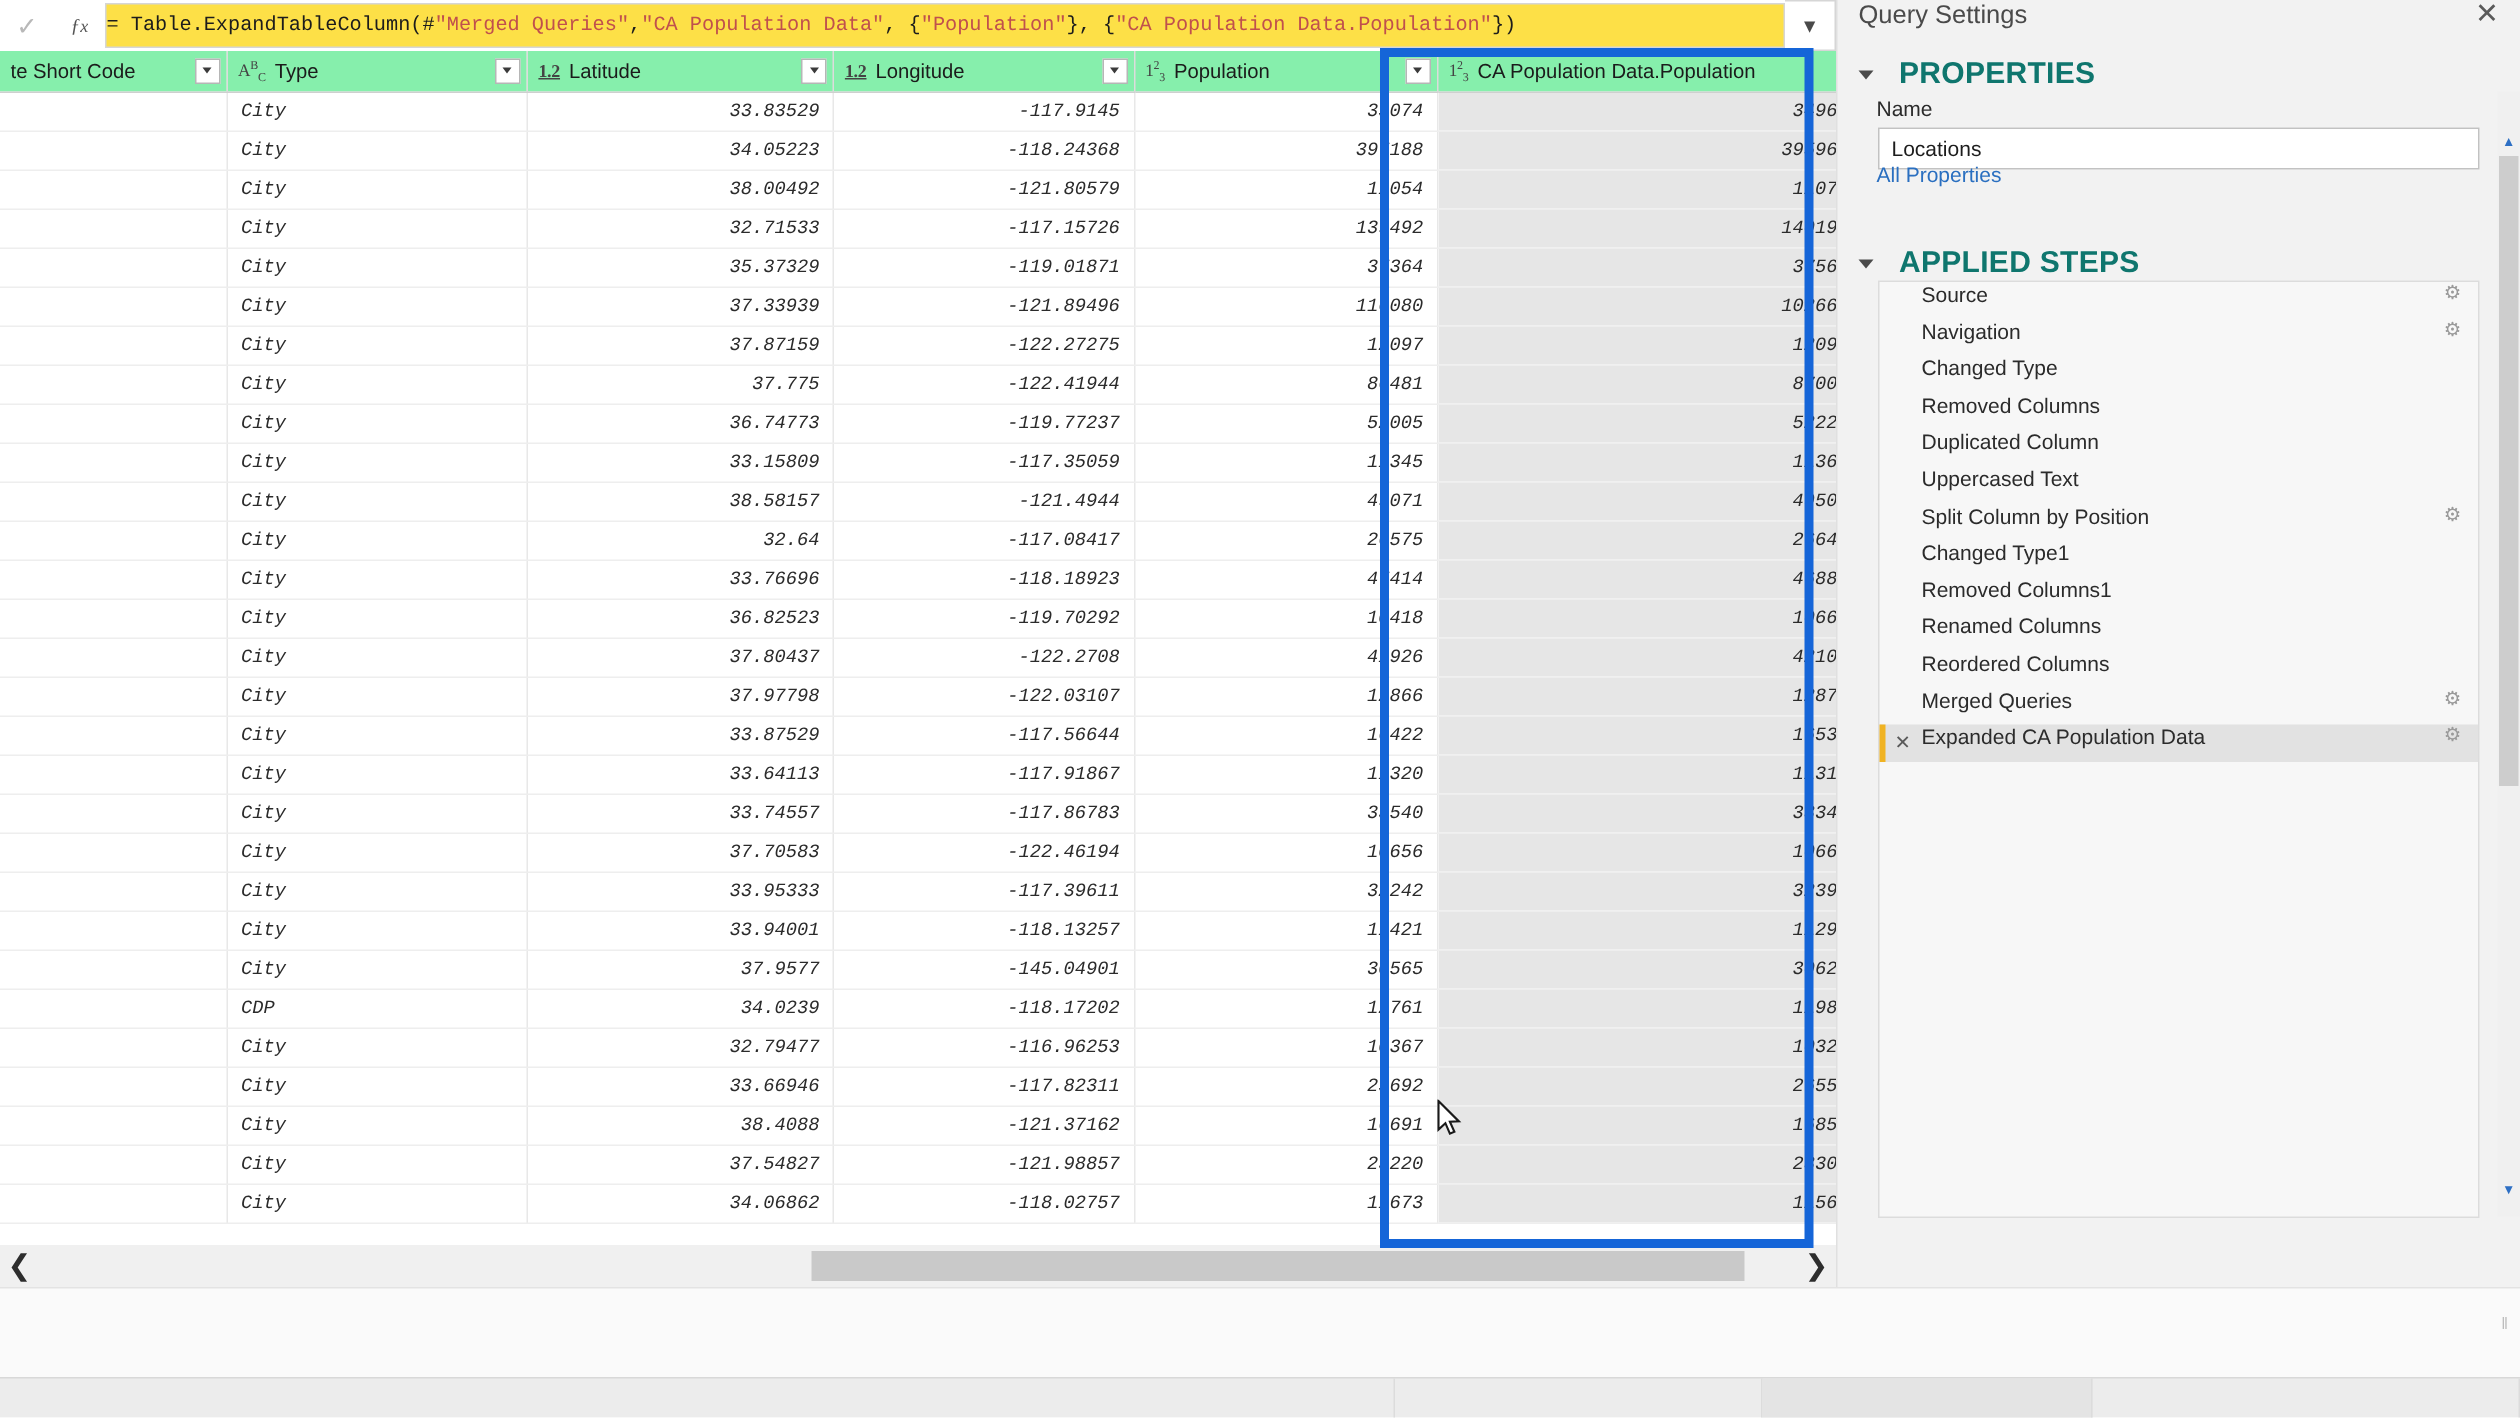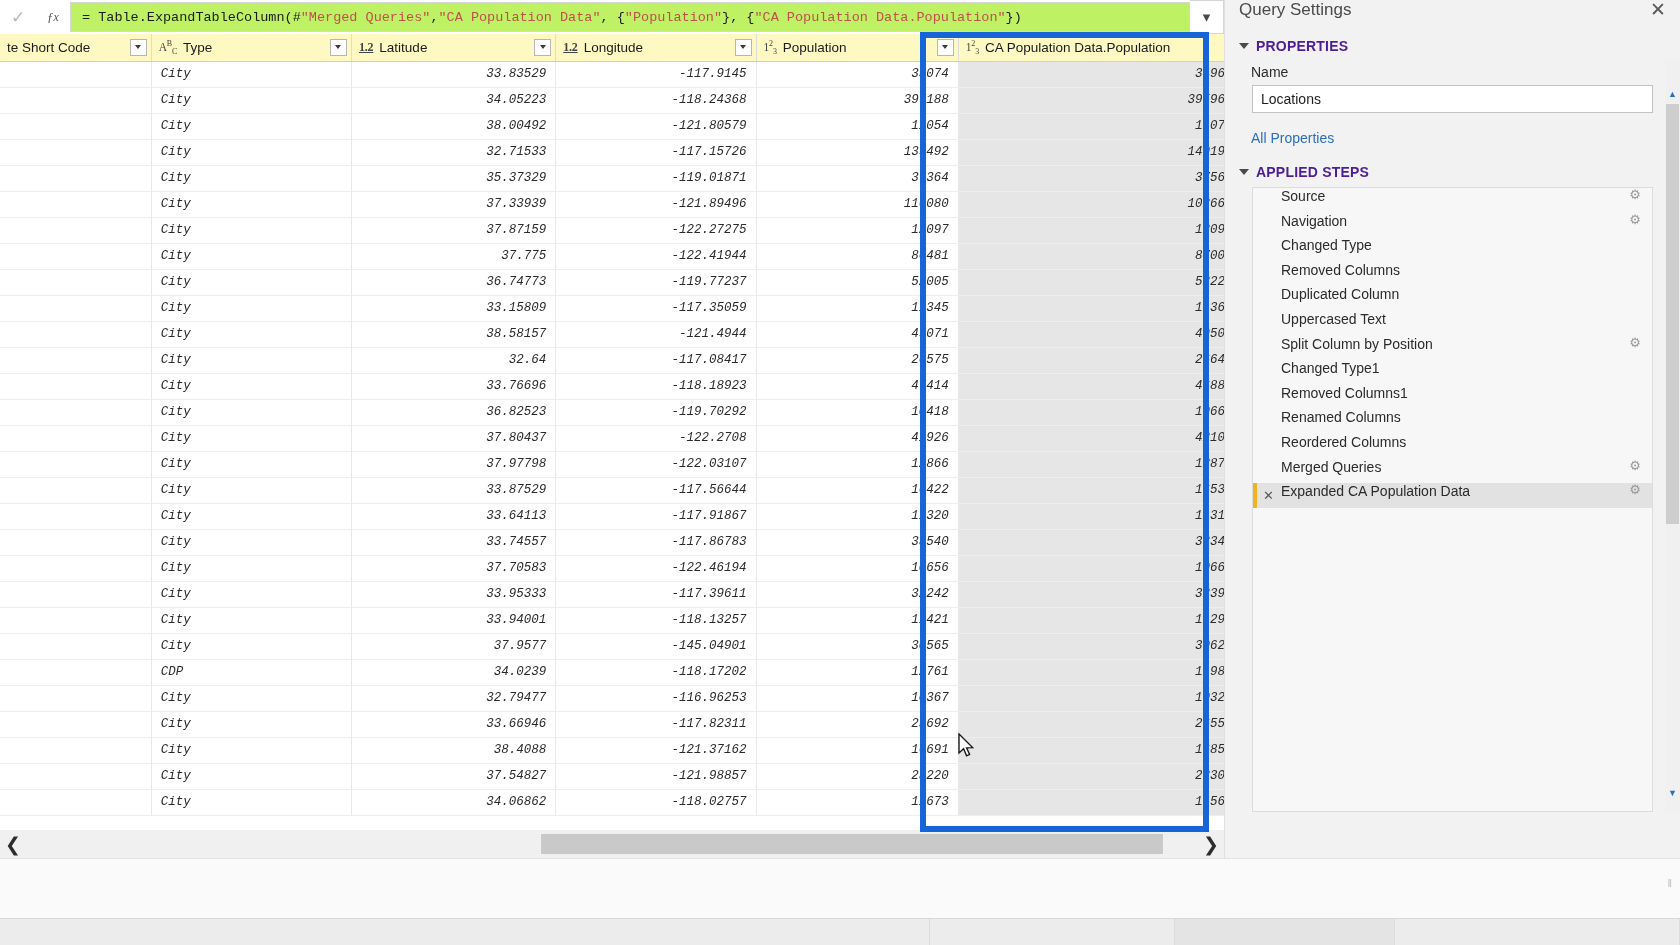--- a/index.html
+++ b/index.html
@@ -21,43 +21,42 @@
     width: 36px; height: 34px; display: flex; align-items: center; justify-content: center;
     color: #b8b8b8; font-size: 17px;
   }
   .fb-fx {
     width: 34px; height: 34px; display: flex; align-items: center; justify-content: center;
     color: #555; font-size: 18px; font-style: italic;
     font-family: "Liberation Serif", serif;
   }
   .fb-input {
     flex: 1; height: 30px; margin: 2px 0;
-    border: 1px solid #d6d6d6; background: #bef264;
+    border: 1px solid #d6d6d6; background: #fde047;
     display: flex; align-items: center;
-    padding-left: 11px;
     font-family: "Liberation Mono", monospace;
     font-size: 13.5px; color: #1c1c1c; white-space: nowrap; overflow: hidden;
   }
   .fb-str { color: #c0504d; }
   .fb-chevron {
     width: 34px; height: 34px; display: flex; align-items: center; justify-content: center;
     color: #4a4a4a; font-size: 15px;
     border: 1px solid #d6d6d6; border-left: none; background: #fff;
     margin: 2px 0;
   }
 
   
   .grid-wrap {
     position: absolute; left: 0; top: 34px; width: 1224px; height: 811px;
     background: #fff; overflow: hidden;
   }
   table.grid { border-collapse: collapse; table-layout: fixed; width: 1250px; }
   table.grid th {
     height: 27px;
-    background: #fef9c3;
+    background: #86efac;
     border-right: 1px solid #dcdcdc;
     border-bottom: 1px solid #cfcfcf;
     font-weight: normal;
     font-size: 13.5px;
     color: #1b1b1b;
     padding: 0 4px 0 7px;
     text-align: left;
     vertical-align: middle;
     white-space: nowrap;
   }
@@ -170,22 +169,22 @@
   }
   .qs-title {
     position: absolute; left: 14px; top: 0px;
     font-size: 17px; color: #4a4a4a;
   }
   .qs-close {
     position: absolute; right: 14px; top: 0px;
     font-size: 19px; color: #5a5a5a; line-height: 20px;
   }
   .qs-section {
-    display: flex; align-items: center; gap: 7px;
-    font-size: 14px; font-weight: bold; color: #4c1d95;
+    display: flex; align-items: center; gap: 17px;
+    font-size: 20px; font-weight: bold; color: #0f766e;
     letter-spacing: 0.2px;
   }
   .tri {
     width: 0; height: 0;
     border-left: 5px solid transparent; border-right: 5px solid transparent;
     border-top: 6px solid #4a4a4a;
   }
   .sec-props { position: absolute; left: 14px; top: 38px; }
   .lbl-name {
     position: absolute; left: 26px; top: 64px;
@@ -193,21 +192,21 @@
   }
   .name-input {
     position: absolute; left: 27px; top: 85px; width: 401px; height: 28px;
     border: 1px solid #c2c2c2; background: #fff;
     font-size: 14px; color: #1d1d1d;
     padding: 0 8px;
     display: flex; align-items: center;
     font-family: "Liberation Sans", sans-serif;
   }
   .all-props {
-    position: absolute; left: 26px; top: 130px;
+    position: absolute; left: 26px; top: 108px;
     font-size: 14px; color: #2a6fc0;
   }
   .sec-steps { position: absolute; left: 14px; top: 164px; }
 
   .steps-box {
     position: absolute; left: 27px; top: 187px; width: 401px; height: 625px;
     background: #f7f7f7; border: 1px solid #dcdcdc;
   }
   .step {
     position: relative; display: flex; align-items: flex-start;

